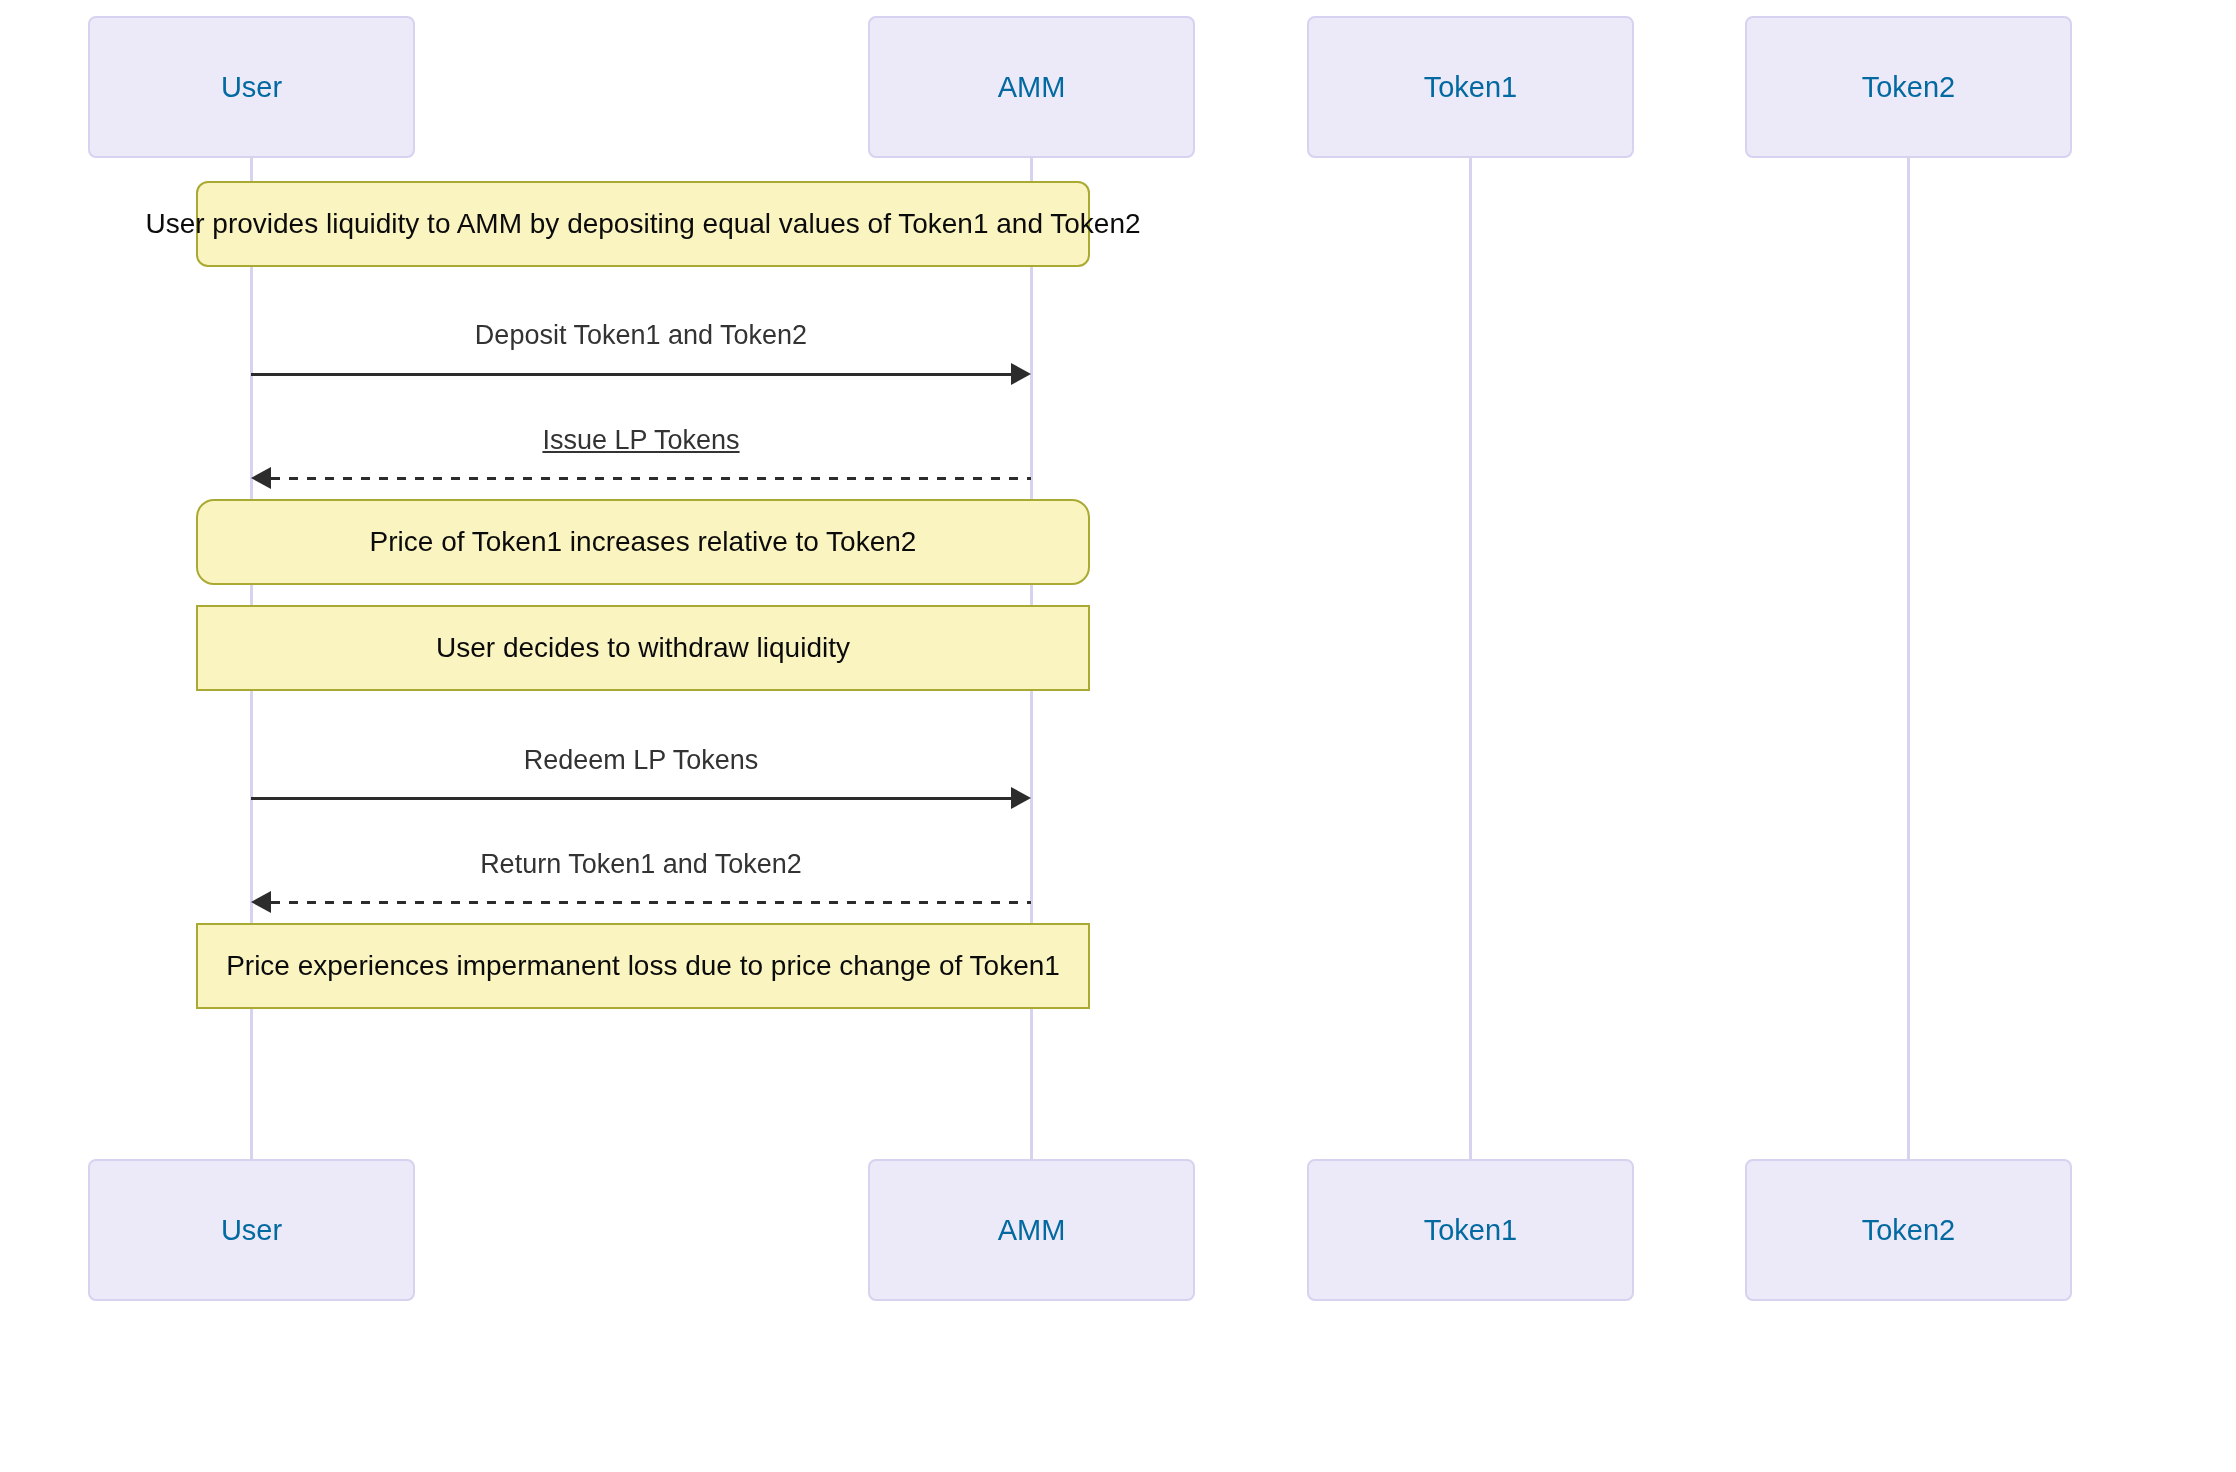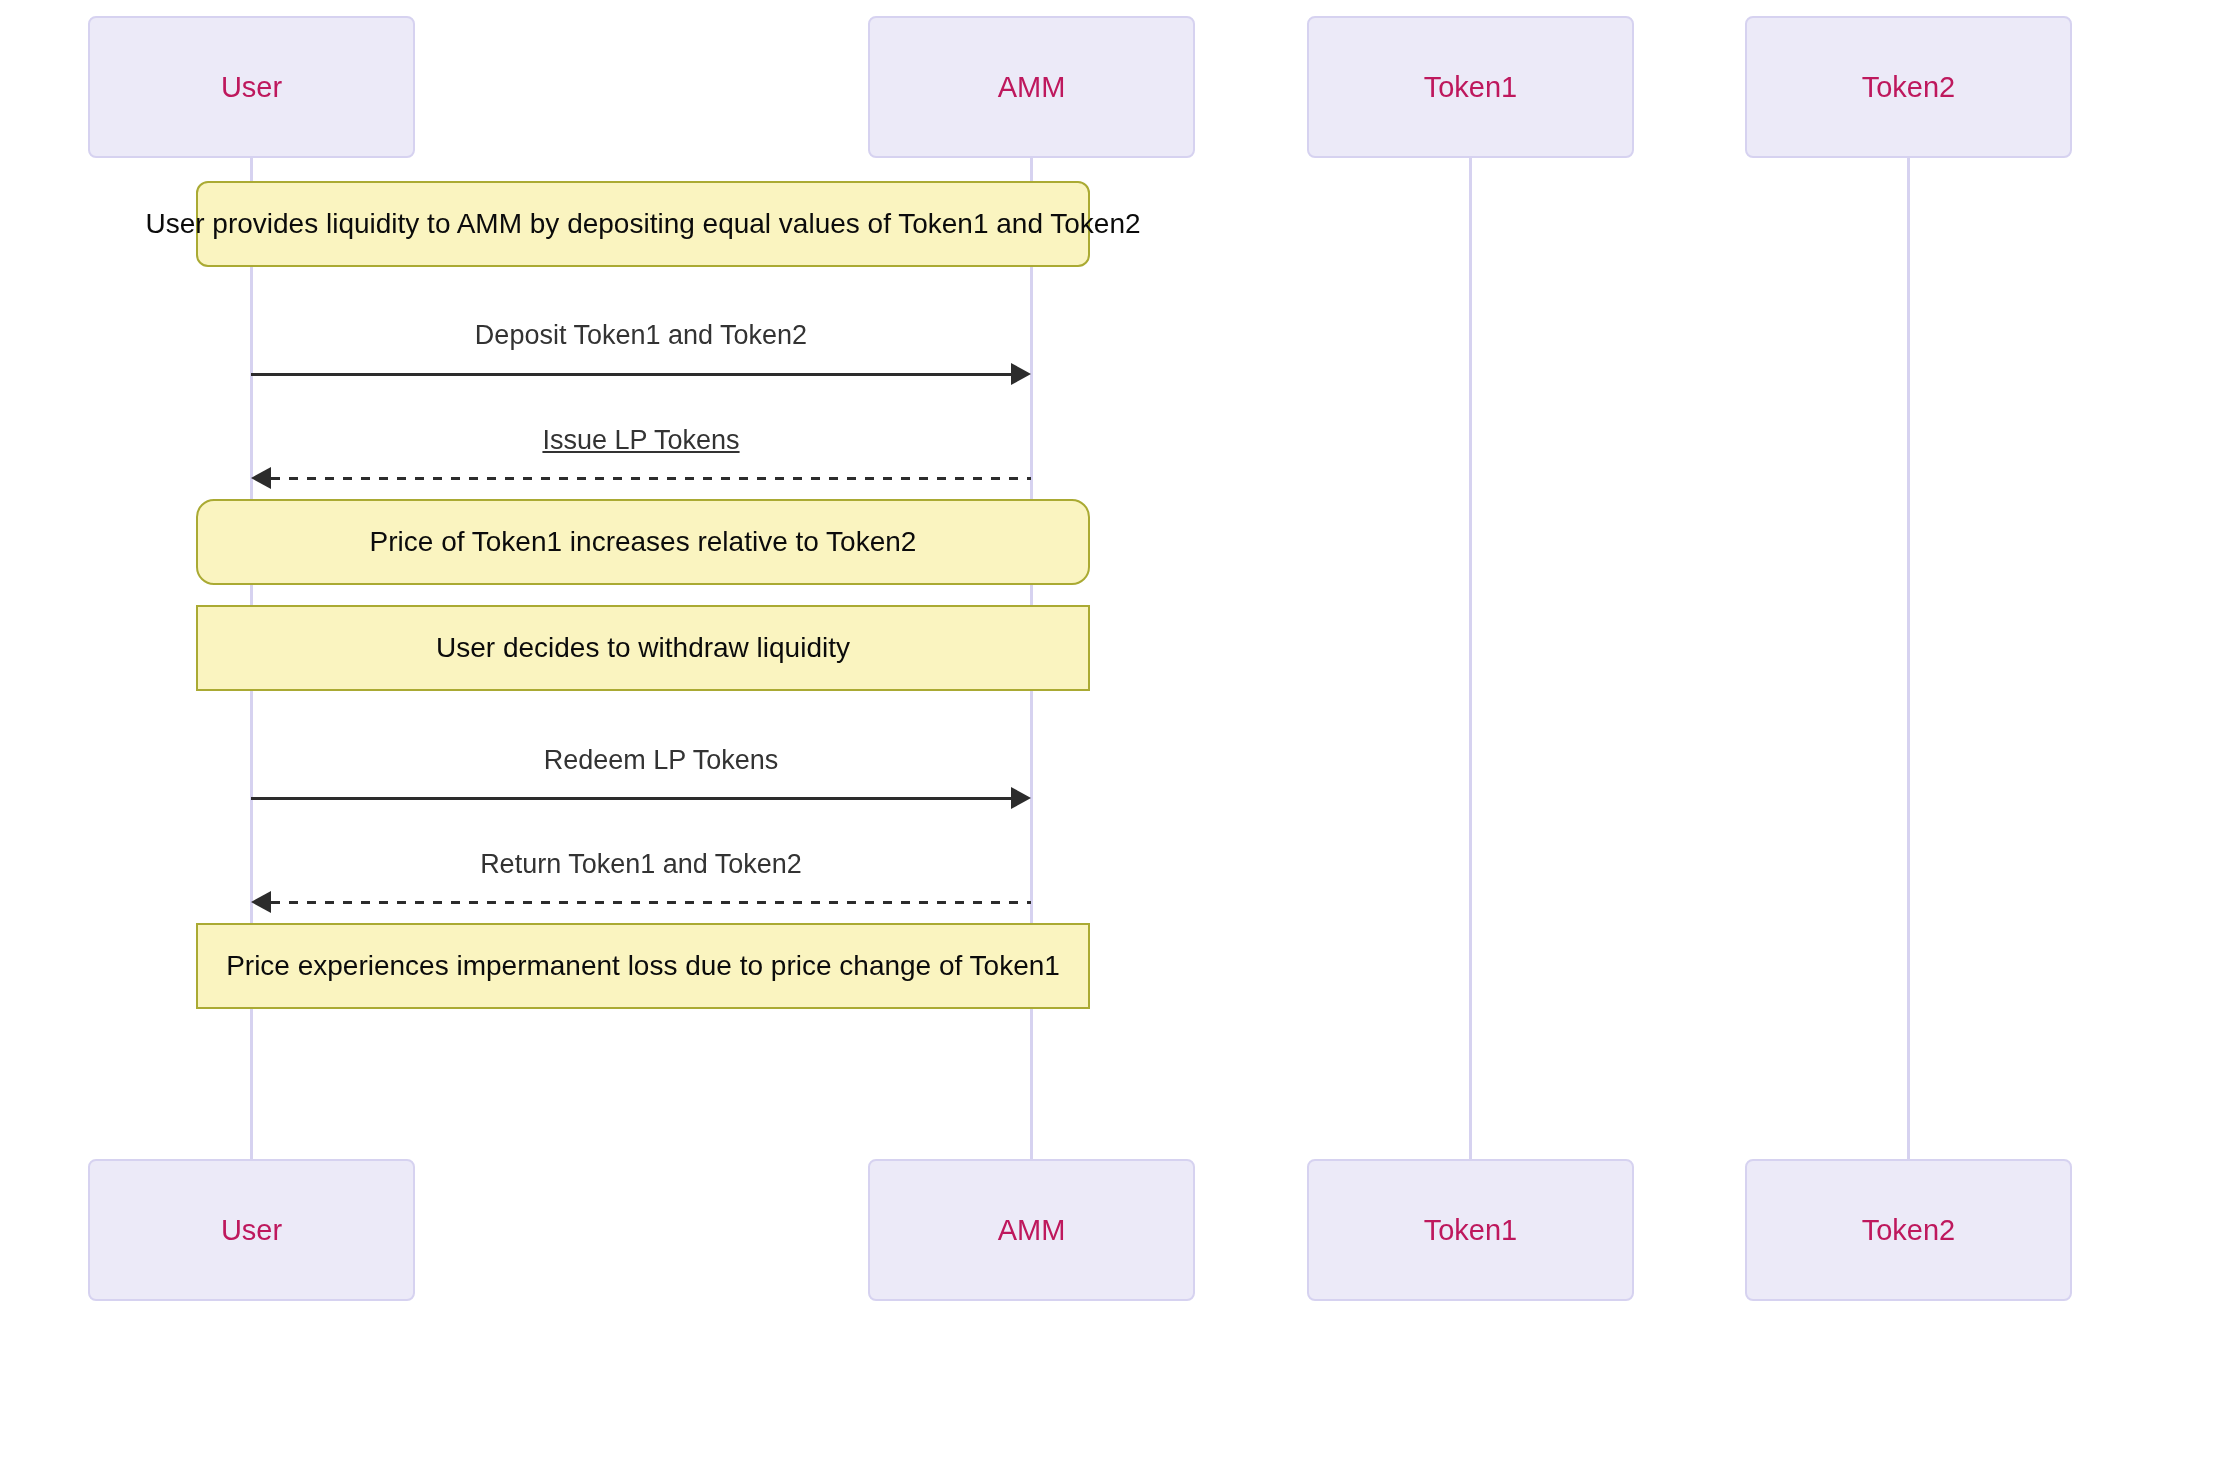--- a/index.html
+++ b/index.html
@@ -27,21 +27,21 @@
     background: #ECEAF8;
     border: 2px solid #D6D2F0;
     border-radius: 8px;
     box-sizing: border-box;
     display: flex;
     align-items: center;
     justify-content: center;
   }
   .actor-label {
     font-size: 29px;
-    color: #be185d;
+    color: #0369a1;
     font-family: "Liberation Sans", sans-serif;
     line-height: 1;
   }
   
   .lifeline {
     position: absolute;
     width: 3px;
     background: #D6D2F0;
   }
   
@@ -139,21 +139,21 @@
   <div class="arrowhead-left" style="left:251px; top:467px;"></div>
 
   <div class="note" style="left:196px; top:499px; width:894px;border-radius:18px;">
     <span class="note-text">Price of Token1 increases relative to Token2</span>
   </div>
 
   <div class="note" style="left:196px; top:605px; width:894px;">
     <span class="note-text">User decides to withdraw liquidity</span>
   </div>
 
-  <div class="msg-label" style="left:641px; top:747px;margin-left:20px;">Redeem LP Tokens</div>
+  <div class="msg-label" style="left:641px; top:747px;">Redeem LP Tokens</div>
   <div class="msg msg-solid" style="left:251px; top:797px; width:770px;"></div>
   <div class="arrowhead-right" style="left:1011px; top:787px;"></div>
 
   <div class="msg-label" style="left:641px; top:851px;">Return Token1 and Token2</div>
   <div class="msg msg-dotted" style="left:271px; top:901px; width:760px;"></div>
   <div class="arrowhead-left" style="left:251px; top:891px;"></div>
 
   <div class="note" style="left:196px; top:923px; width:894px;">
     <span class="note-text">Price experiences impermanent loss due to price change of Token1</span>
   </div>

